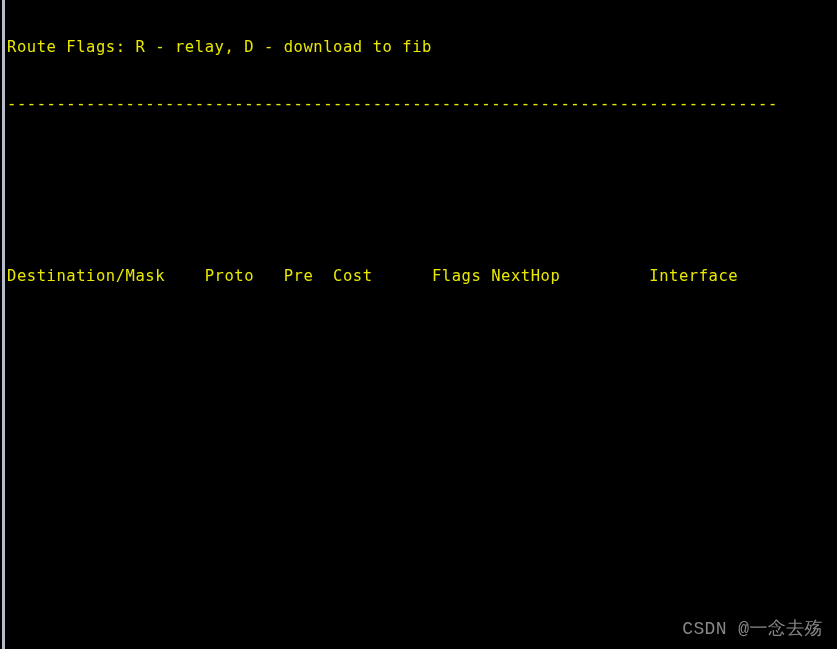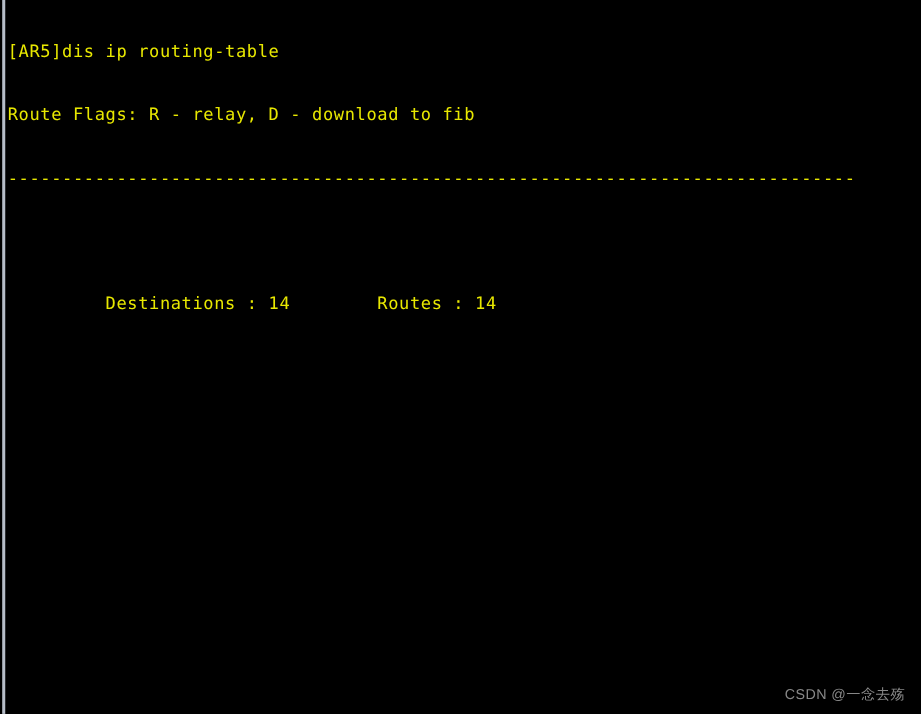--- a/index.html
+++ b/index.html
@@ -70,42 +70,41 @@
   .blank {
     color: transparent;
   }
 
   
   #watermark {
     position: absolute;
     right: 14px;
     bottom: 9px;
     color: #9a9a9a;
-    font-family: Liberation Sans, sans-serif;
-    font-size: 13px;
+    font-family: Liberation Mono, monospace;
+    font-size: 18px;
     letter-spacing: 0.4px;
     z-index: 10;
     opacity: 0.88;
   }
 </style>
 </head>
 <body>
 
 <div id="terminal-window">
 
   <div id="left-edge"></div>
   <div id="left-edge-dark"></div>
 
   <div id="console-output">
-    <span class="line">[AR5]dis ip routing-table</span>
     <span class="line">Route Flags: R - relay, D - download to fib</span>
     <span class="line">------------------------------------------------------------------------------</span>
     <span class="line blank">&nbsp;</span>
-    <span class="line">         Destinations : 14        Routes : 14</span>
     <span class="line blank">&nbsp;</span>
+    <span class="line">Destination/Mask    Proto   Pre  Cost      Flags NextHop         Interface</span>
     <span class="line blank">&nbsp;</span>
 
     
 
     
     
 
     
     
 

